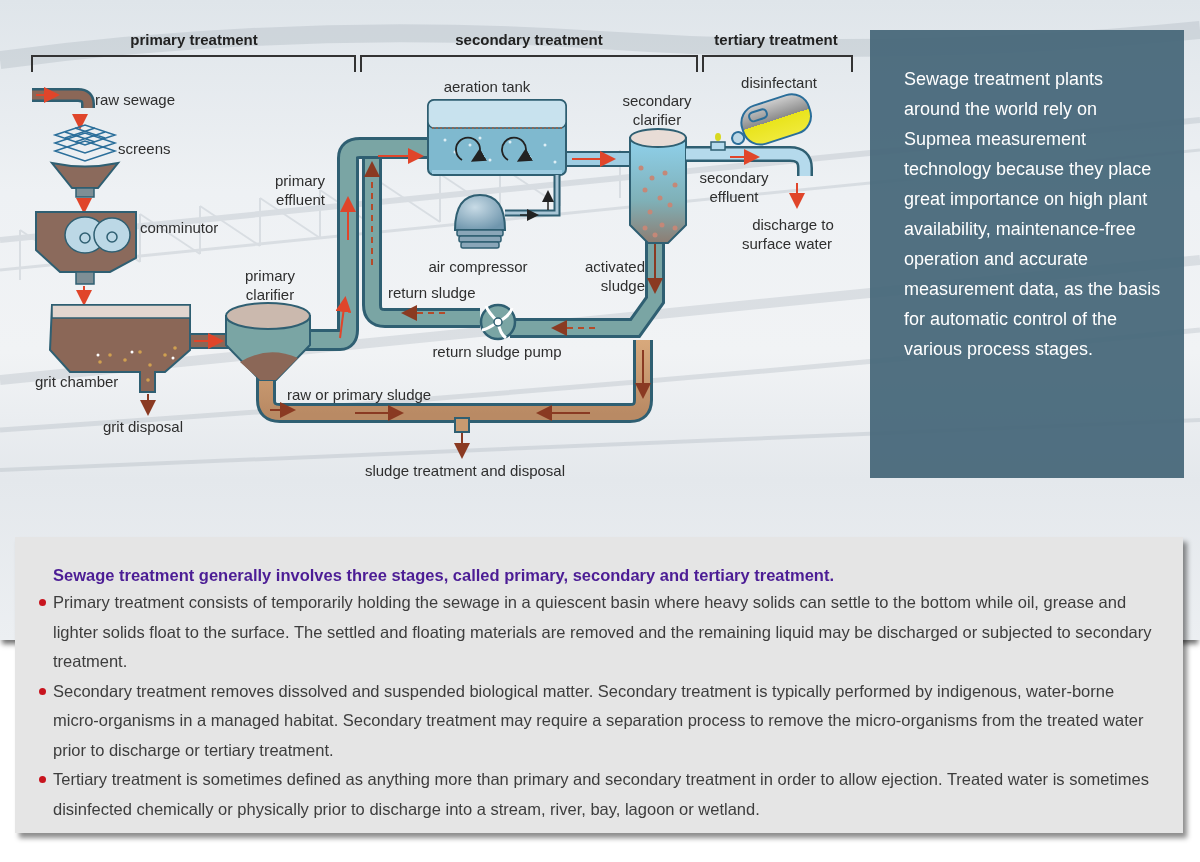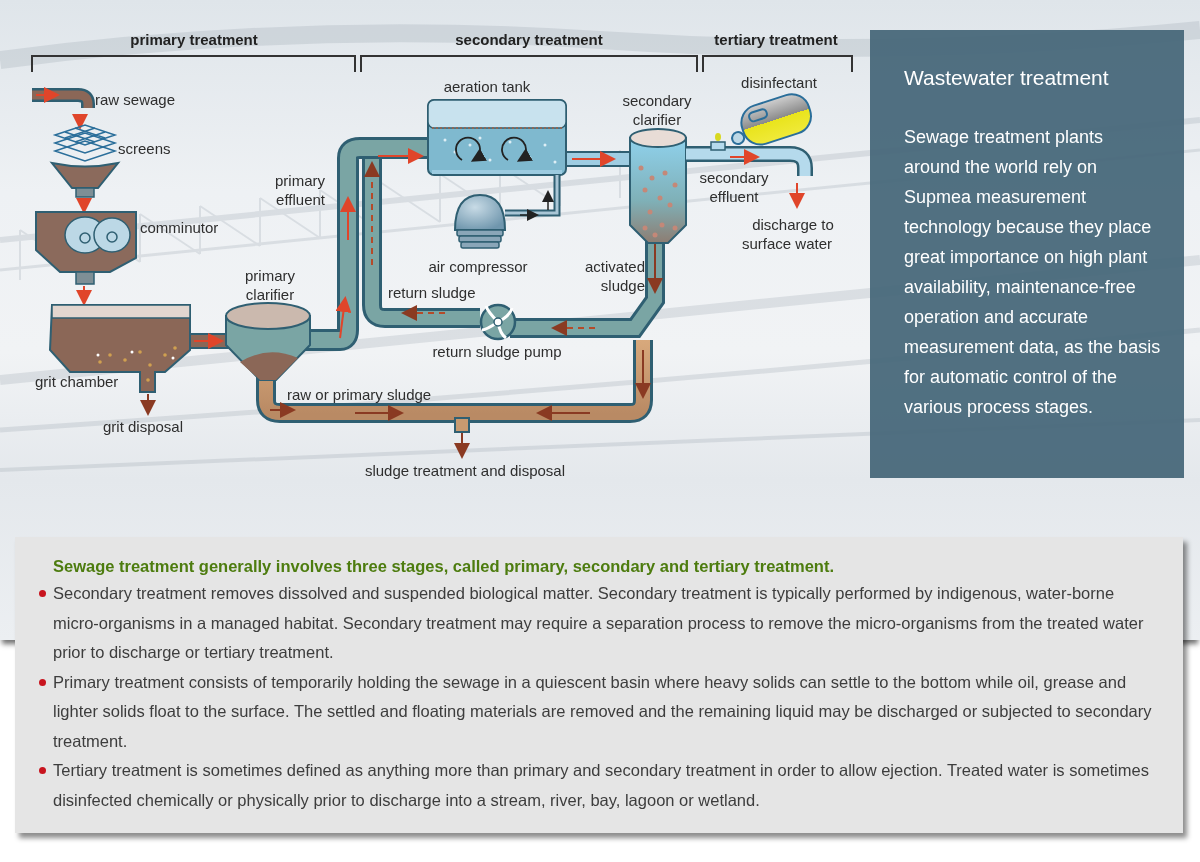--- a/index.html
+++ b/index.html
@@ -26,21 +26,21 @@
   #info-title { font-size: 21px; line-height: 28px; margin-bottom: 30px; font-weight: normal; }
   #info-body { font-size: 18px; line-height: 30px; }
 
   #text-box {
     position: absolute; left: 15px; top: 537px; width: 1168px; height: 296px;
     background: #e5e5e5;
     box-shadow: 4px 5px 5px rgba(0,0,0,0.45);
     padding: 18px 20px 0 38px;
     color: #3a3a3a;
   }
-  #text-heading { font-size: 16.5px; font-weight: bold; color: #4d7c0f; line-height: 22px; margin-bottom: 2px; }
+  #text-heading { font-size: 16.5px; font-weight: bold; color: #4c1d95; line-height: 22px; margin-bottom: 2px; margin-top: 9px; }
   .bullet { position: relative; font-size: 16.5px; line-height: 29.5px; color: #3d3d3d; }
   .bullet .dot {
     position: absolute; left: -14px; top: 11px; width: 7px; height: 7px; border-radius: 50%;
     background: #c8141e;
   }
 </style>
 </head>
 <body>
 
 <div id="hero">
@@ -288,32 +288,31 @@
     <text class="lbl" x="645" y="272" text-anchor="end">activated</text>
     <text class="lbl" x="645" y="291" text-anchor="end">sludge</text>
     <text class="lbl" x="779" y="88" text-anchor="middle">disinfectant</text>
     <text class="lbl" x="734" y="183" text-anchor="middle">secondary</text>
     <text class="lbl" x="734" y="202" text-anchor="middle">effluent</text>
     <text class="lbl" x="793" y="230" text-anchor="middle">discharge to</text>
     <text class="lbl" x="787" y="249" text-anchor="middle">surface water</text>
   </svg>
 
   <div id="info-panel">
-    <h2 id="info-title">Wastewater treatment</h2>
     <p id="info-body">Sewage treatment plants around the world rely on Supmea measurement technology because they place great importance on high plant availability, maintenance-free operation and accurate measurement data, as the basis for automatic control of the various process stages.</p>
   </div>
 </div>
 
 <div id="text-box">
   <p id="text-heading">Sewage treatment generally involves three stages, called primary, secondary and tertiary treatment.</p>
+  <div class="bullet">
+    <span class="dot" style="background: rgb(200, 20, 30);"></span>
+    <span>Primary treatment consists of temporarily holding the sewage in a quiescent basin where heavy solids can settle to the bottom while oil, grease and lighter solids float to the surface. The settled and floating materials are removed and the remaining liquid may be discharged or subjected to secondary treatment.</span>
+  </div>
   <div class="bullet">
     <span class="dot" style="background: rgb(200, 20, 30);"></span>
     <span>Secondary treatment removes dissolved and suspended biological matter. Secondary treatment is typically performed by indigenous, water-borne micro-organisms in a managed habitat. Secondary treatment may require a separation process to remove the micro-organisms from the treated water prior to discharge or tertiary treatment.</span>
   </div>
   <div class="bullet">
     <span class="dot" style="background: rgb(200, 20, 30);"></span>
-    <span>Primary treatment consists of temporarily holding the sewage in a quiescent basin where heavy solids can settle to the bottom while oil, grease and lighter solids float to the surface. The settled and floating materials are removed and the remaining liquid may be discharged or subjected to secondary treatment.</span>
-  </div>
-  <div class="bullet">
-    <span class="dot" style="background: rgb(200, 20, 30);"></span>
     <span>Tertiary treatment is sometimes defined as anything more than primary and secondary treatment in order to allow ejection. Treated water is sometimes disinfected chemically or physically prior to discharge into a stream, river, bay, lagoon or wetland.</span>
   </div>
 </div>
 
 </body></html>

